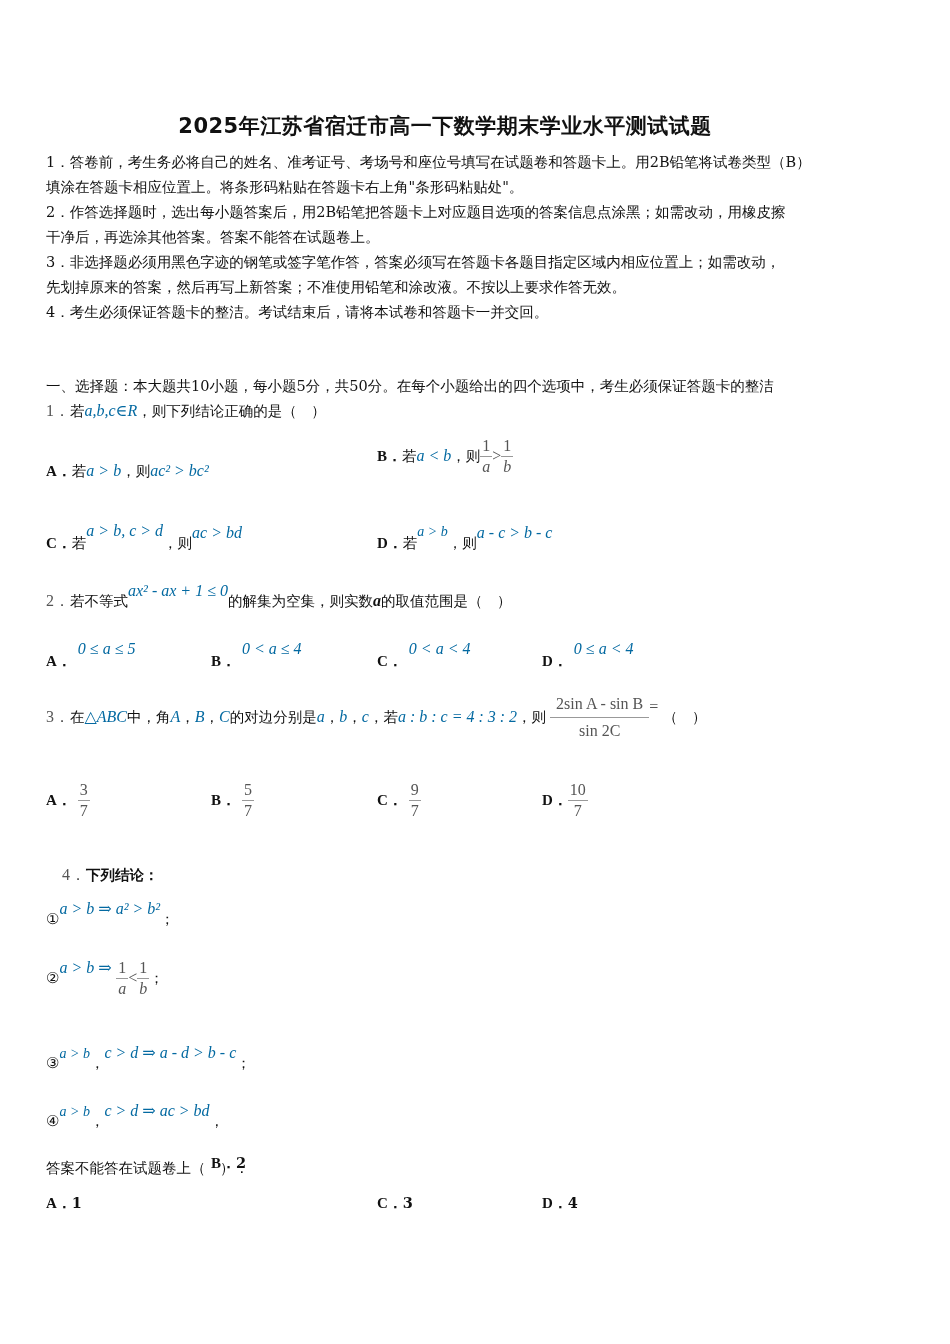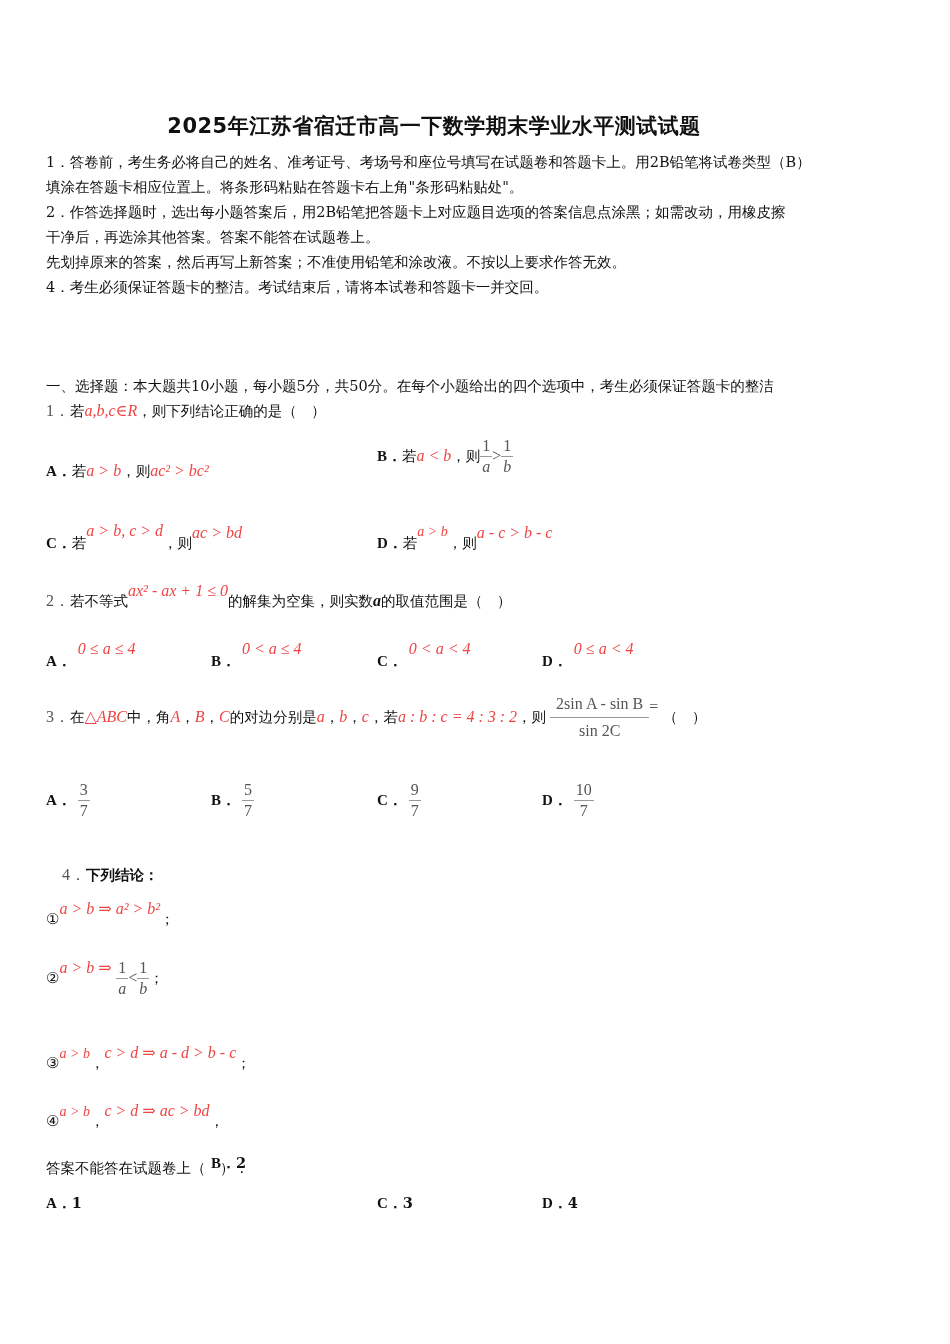--- a/index.html
+++ b/index.html
@@ -1,42 +1,43 @@
 <!DOCTYPE html>
 <html><head>
 <meta charset="utf-8">
 <style>
   html, body { margin: 0; padding: 0; background: #ffffff; }
   body { width: 950px; height: 1344px; position: relative; overflow: hidden;
          font-family: "DejaVu Serif", "Liberation Serif", serif; color: #111; }
   .abs { position: absolute; white-space: nowrap; }
   .title { left: 0; width: 868px; top: 112px; text-align: center;
-           font-family: "DejaVu Sans", "Liberation Sans", sans-serif; font-weight: bold; font-size: 21px; letter-spacing: 0.5px; }
+           font-family: "DejaVu Sans", "Liberation Sans", sans-serif; font-weight: bold; font-size: 21px; letter-spacing: 0.5px; padding-left: 11px; }
   .body-text { font-size: 14.5px; line-height: 25px; }
   .notes { left: 46px; top: 150px; width: 870px; }
   .notes div { height: 25px; white-space: nowrap; }
-  .m { font-family: "Liberation Serif", "DejaVu Serif", serif; font-style: italic; color: #ef4444; font-size: 16px; }
+  .m { font-family: "Liberation Serif", "DejaVu Serif", serif; font-style: italic; color: #0369a1; font-size: 16px; }
   .mr { font-family: "Liberation Serif", "DejaVu Serif", serif; color: #555; font-size: 16px; }
   .lbl { font-weight: bold; font-family: "Liberation Serif", serif; font-size: 15px; }
   .frac { display: inline-block; vertical-align: middle; text-align: center; font-family: "Liberation Serif", serif; color: #555; font-size: 16px; line-height: 20px; }
   .frac .num { display: block; padding: 0 2px; border-bottom: 1px solid #999; }
   .frac .den { display: block; padding: 0 2px; font-style: italic; }
   .frac .den.up { font-style: normal; }
   .circ { font-size: 15px; }
 </style>
 </head>
 <body>
 
 <div class="abs title">2025年江苏省宿迁市高一下数学期末学业水平测试试题</div>
 
 <div class="abs body-text notes">
   <div>1．答卷前，考生务必将自己的姓名、准考证号、考场号和座位号填写在试题卷和答题卡上。用2B铅笔将试卷类型（B）</div>
   <div>填涂在答题卡相应位置上。将条形码粘贴在答题卡右上角"条形码粘贴处"。</div>
   <div>2．作答选择题时，选出每小题答案后，用2B铅笔把答题卡上对应题目选项的答案信息点涂黑；如需改动，用橡皮擦</div>
   <div>干净后，再选涂其他答案。答案不能答在试题卷上。</div>
+  <div>3．非选择题必须用黑色字迹的钢笔或签字笔作答，答案必须写在答题卡各题目指定区域内相应位置上；如需改动，</div>
   <div>先划掉原来的答案，然后再写上新答案；不准使用铅笔和涂改液。不按以上要求作答无效。</div>
   <div>4．考生必须保证答题卡的整洁。考试结束后，请将本试卷和答题卡一并交回。</div>
 </div>
 
 <div class="abs body-text" style="left:46px; top:374px;">一、选择题：本大题共10小题，每小题5分，共50分。在每个小题给出的四个选项中，考生必须保证答题卡的整洁</div>
 
 <div class="abs body-text" style="left:46px; top:398px;">
   <span class="mr">1．</span><span>若</span><span class="m">a,b,c∈R</span><span>，则下列结论正确的是（　）</span>
 </div>
 
@@ -49,32 +50,32 @@
 <div class="abs body-text" style="left:46px; top:530px;">
   <span class="lbl">C．</span><span>若</span><span class="m" style="position:relative; top:-12px;">a &gt; b, c &gt; d</span><span>，则</span><span class="m" style="position:relative; top:-10px;">ac &gt; bd</span>
 </div>
 <div class="abs body-text" style="left:377px; top:530px;">
   <span class="lbl">D．</span><span>若</span><span class="m" style="position:relative; top:-12px; font-size:14px;">a &gt; b</span><span>，则</span><span class="m" style="position:relative; top:-10px;">a - c &gt; b - c</span>
 </div>
 
 <div class="abs body-text" style="left:46px; top:588px;text-align:right;">
   <span class="mr">2．</span><span>若不等式</span><span class="m" style="position:relative; top:-10px;">ax² - ax + 1 ≤ 0</span><span>的解集为空集，则实数</span><b class="m" style="color:#111;">a</b><span>的取值范围是（　）</span>
 </div>
-<div class="abs body-text" style="left:46px; top:648px;"><span class="lbl">A．</span><span class="m" style="position:relative; top:-12px; margin-left:6px;">0 ≤ a ≤ 4</span></div>
+<div class="abs body-text" style="left:46px; top:648px;"><span class="lbl">A．</span><span class="m" style="position:relative; top:-12px; margin-left:6px;">0 ≤ a ≤ 5</span></div>
 <div class="abs body-text" style="left:211px; top:648px;"><span class="lbl">B．</span><span class="m" style="position:relative; top:-12px; margin-left:6px;">0 &lt; a ≤ 4</span></div>
 <div class="abs body-text" style="left:377px; top:648px;"><span class="lbl">C．</span><span class="m" style="position:relative; top:-12px; margin-left:6px;">0 &lt; a &lt; 4</span></div>
 <div class="abs body-text" style="left:542px; top:648px;"><span class="lbl">D．</span><span class="m" style="position:relative; top:-12px; margin-left:6px;">0 ≤ a &lt; 4</span></div>
 
 <div class="abs body-text" style="left:46px; top:694px;">
   <span class="mr">3．</span><span>在</span><span class="m">△ABC</span><span>中，角</span><span class="m">A</span>，<span class="m">B</span>，<span class="m">C</span><span>的对边分别是</span><span class="m">a</span>，<span class="m">b</span>，<span class="m">c</span><span>，若</span><span class="m">a : b : c = 4 : 3 : 2</span><span>，则</span><span class="frac" style="margin-left:4px;"><span class="num" style="padding:0 6px 3px; font-style:normal;">2sin A - sin B</span><span class="den up" style="padding-top:3px;">sin 2C</span></span><span class="mr" style="position:relative; top:-10px;">=</span>&nbsp;<span>（　）</span>
 </div>
 <div class="abs body-text" style="left:46px; top:780px;"><span class="lbl">A．</span><span class="frac" style="margin-left:6px;"><span class="num">3</span><span class="den up">7</span></span></div>
 <div class="abs body-text" style="left:211px; top:780px;"><span class="lbl">B．</span><span class="frac" style="margin-left:6px;"><span class="num">5</span><span class="den up">7</span></span></div>
 <div class="abs body-text" style="left:377px; top:780px;"><span class="lbl">C．</span><span class="frac" style="margin-left:6px;"><span class="num">9</span><span class="den up">7</span></span></div>
-<div class="abs body-text" style="left:542px; top:780px;"><span class="lbl">D．</span><span class="frac" style="margin-left:6px;"><span class="num">10</span><span class="den up">7</span></span></div>
+<div class="abs body-text" style="left:542px; top:780px;"><span class="lbl">D．</span><span class="frac" style=""><span class="num">10</span><span class="den up">7</span></span></div>
 
 <div class="abs body-text" style="left:46px; top:862px;margin-left:16px;">
   <span class="mr">4．</span><b>下列结论：</b>
 </div>
 <div class="abs body-text" style="left:46px; top:906px;">
   <span class="circ">①</span><span class="m" style="position:relative; top:-10px;">a &gt; b ⇒ a² &gt; b²</span><span>；</span>
 </div>
 <div class="abs body-text" style="left:46px; top:958px;">
   <span class="circ">②</span><span class="m" style="position:relative; top:-10px;">a &gt; b ⇒</span>&nbsp;<span class="frac"><span class="num">1</span><span class="den">a</span></span><span class="mr">&lt;</span><span class="frac"><span class="num">1</span><span class="den">b</span></span><span>；</span>
 </div>

